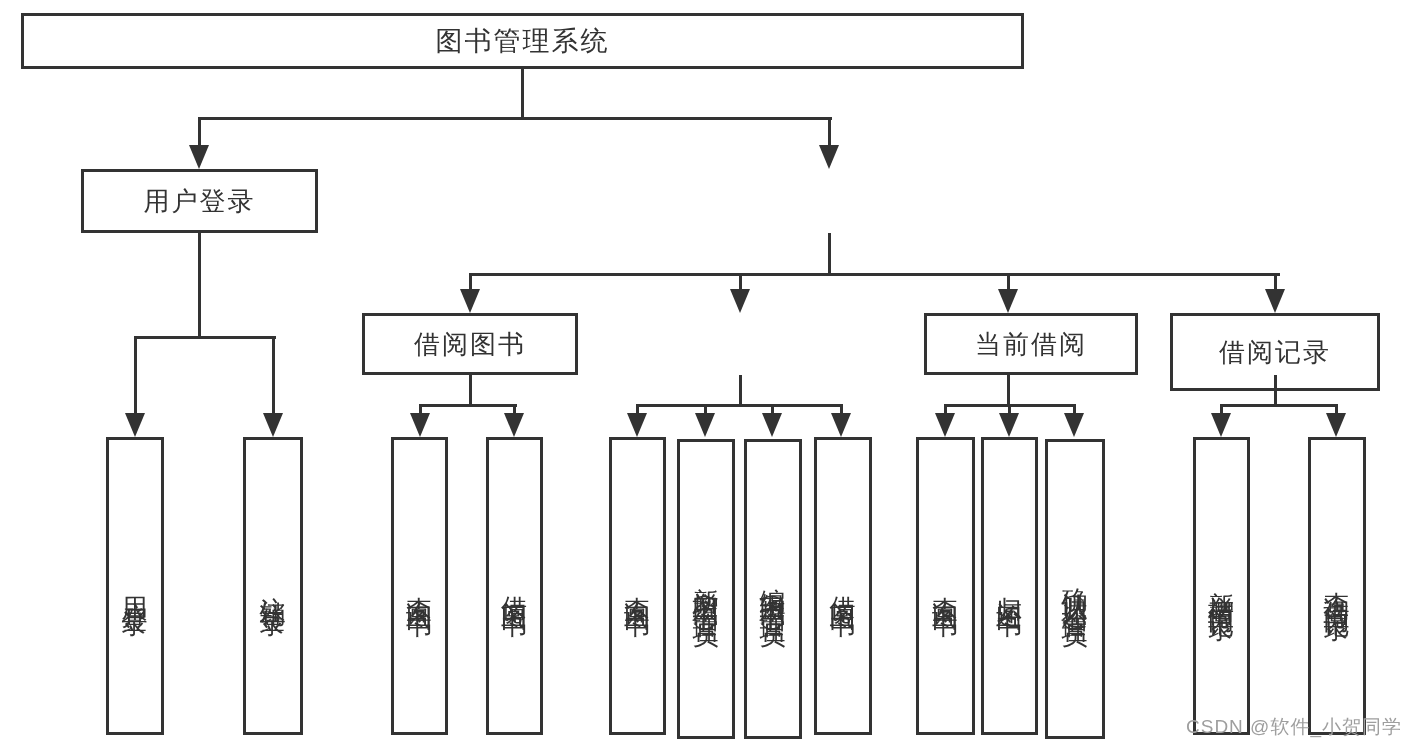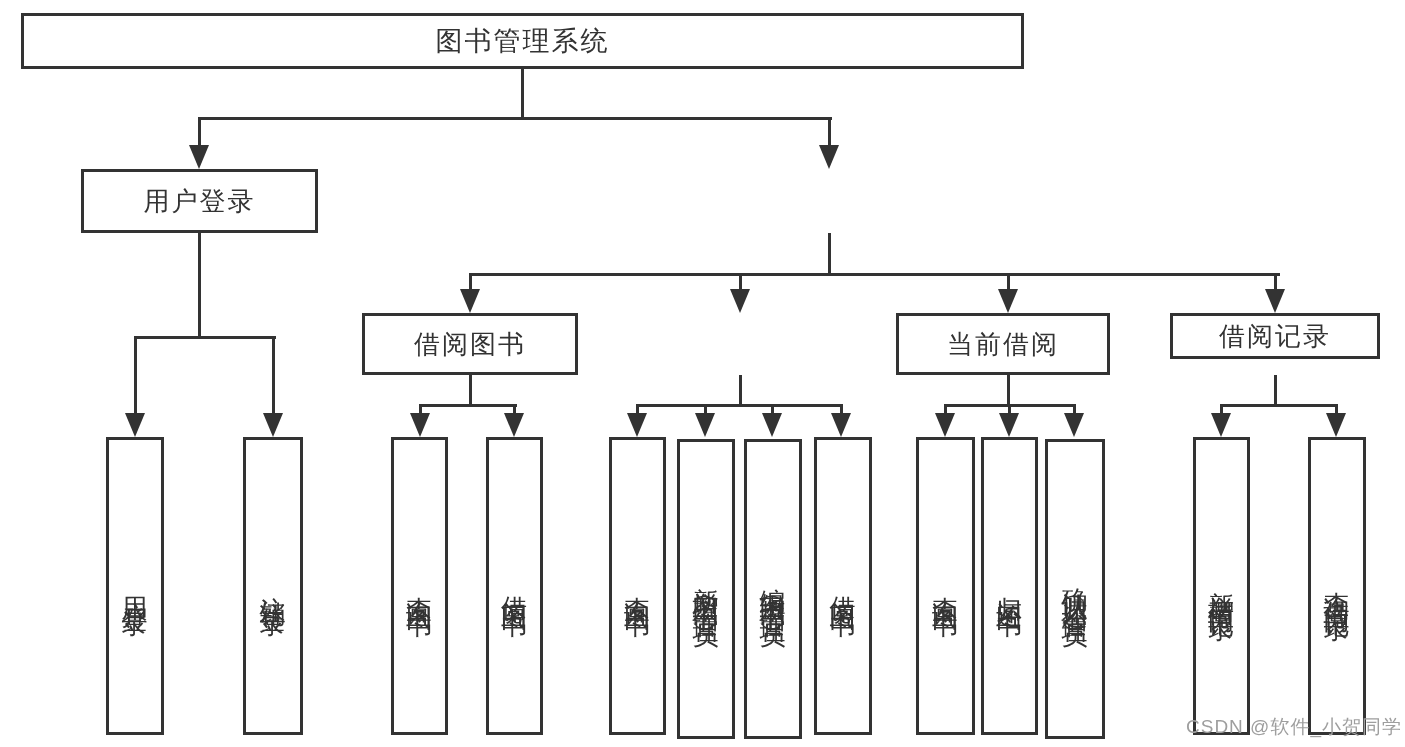--- a/index.html
+++ b/index.html
@@ -56,23 +56,23 @@
 <div id="canvas">
 
   <div class="box hbox root-box" style="left:21px; top:13px; width:1003px; height:56px;">图书管理系统</div>
 
   <div class="box hbox" style="left:81px; top:169px; width:237px; height:64px;">用户登录</div>
 
 
   <div class="box hbox" style="left:362px; top:313px; width:216px; height:62px;">借阅图书</div>
 
 
-  <div class="box hbox" style="left:896px; top:313px; width:214px; height:62px;">当前借阅</div>
+  <div class="box hbox" style="left:924px; top:313px; width:214px; height:62px;">当前借阅</div>
 
-  <div class="box hbox" style="left:1170px; top:313px; width:210px; height:46px;">借阅记录</div>
+  <div class="box hbox" style="left:1170px; top:313px; width:210px; height:78px;">借阅记录</div>
 
   <div class="box vbox" style="left:106px; top:437px; width:58px; height:298px;">用户登录</div>
 
   <div class="box vbox" style="left:243px; top:437px; width:60px; height:298px;">注销登录</div>
 
   <div class="box vbox" style="left:391px; top:437px; width:57px; height:298px;">查询图书</div>
 
   <div class="box vbox" style="left:486px; top:437px; width:57px; height:298px;">借阅图书</div>
 
   <div class="box vbox" style="left:609px; top:437px; width:57px; height:298px;">查询图书</div>

